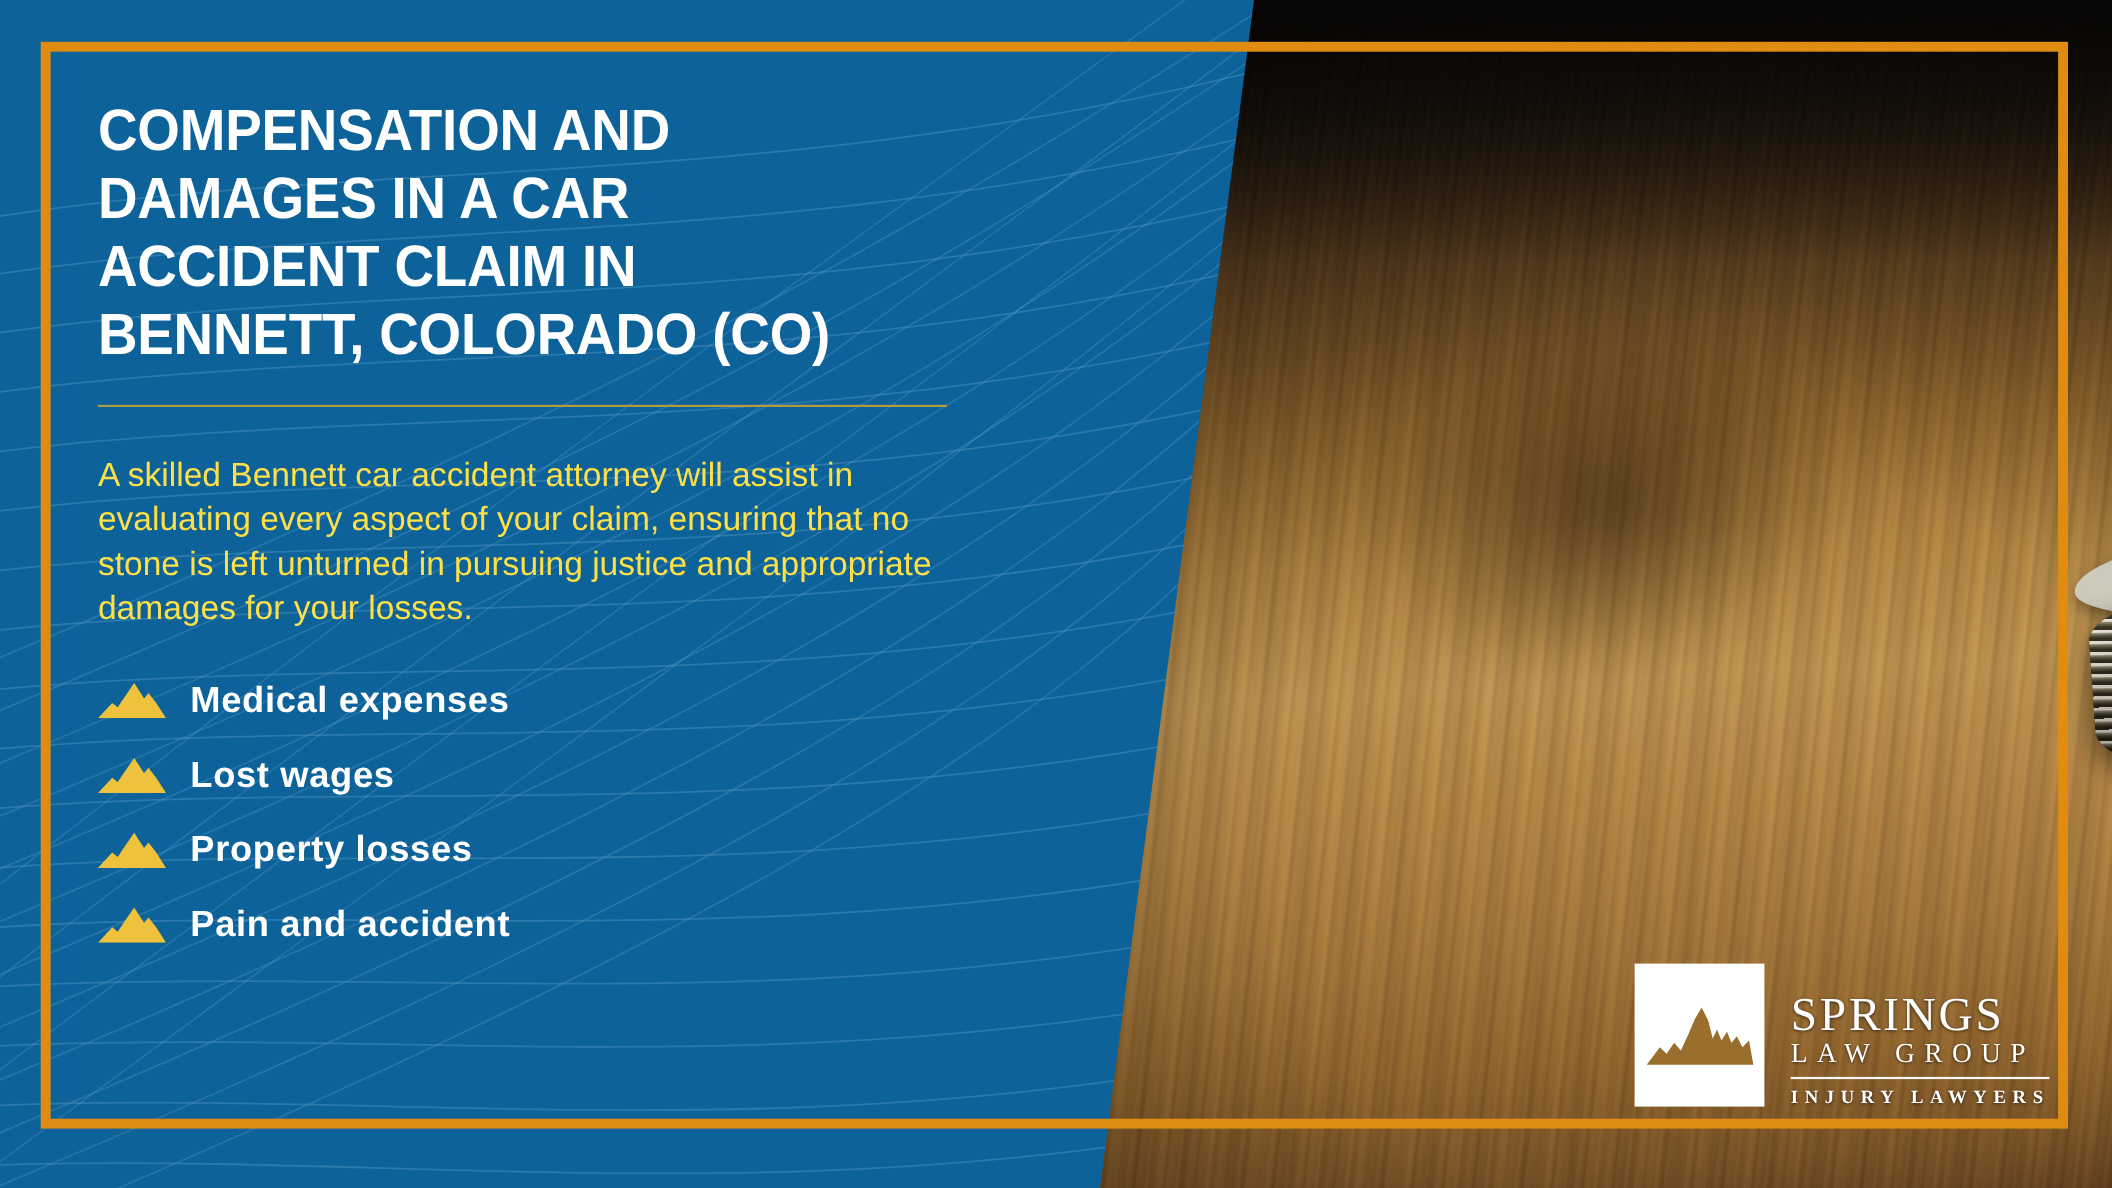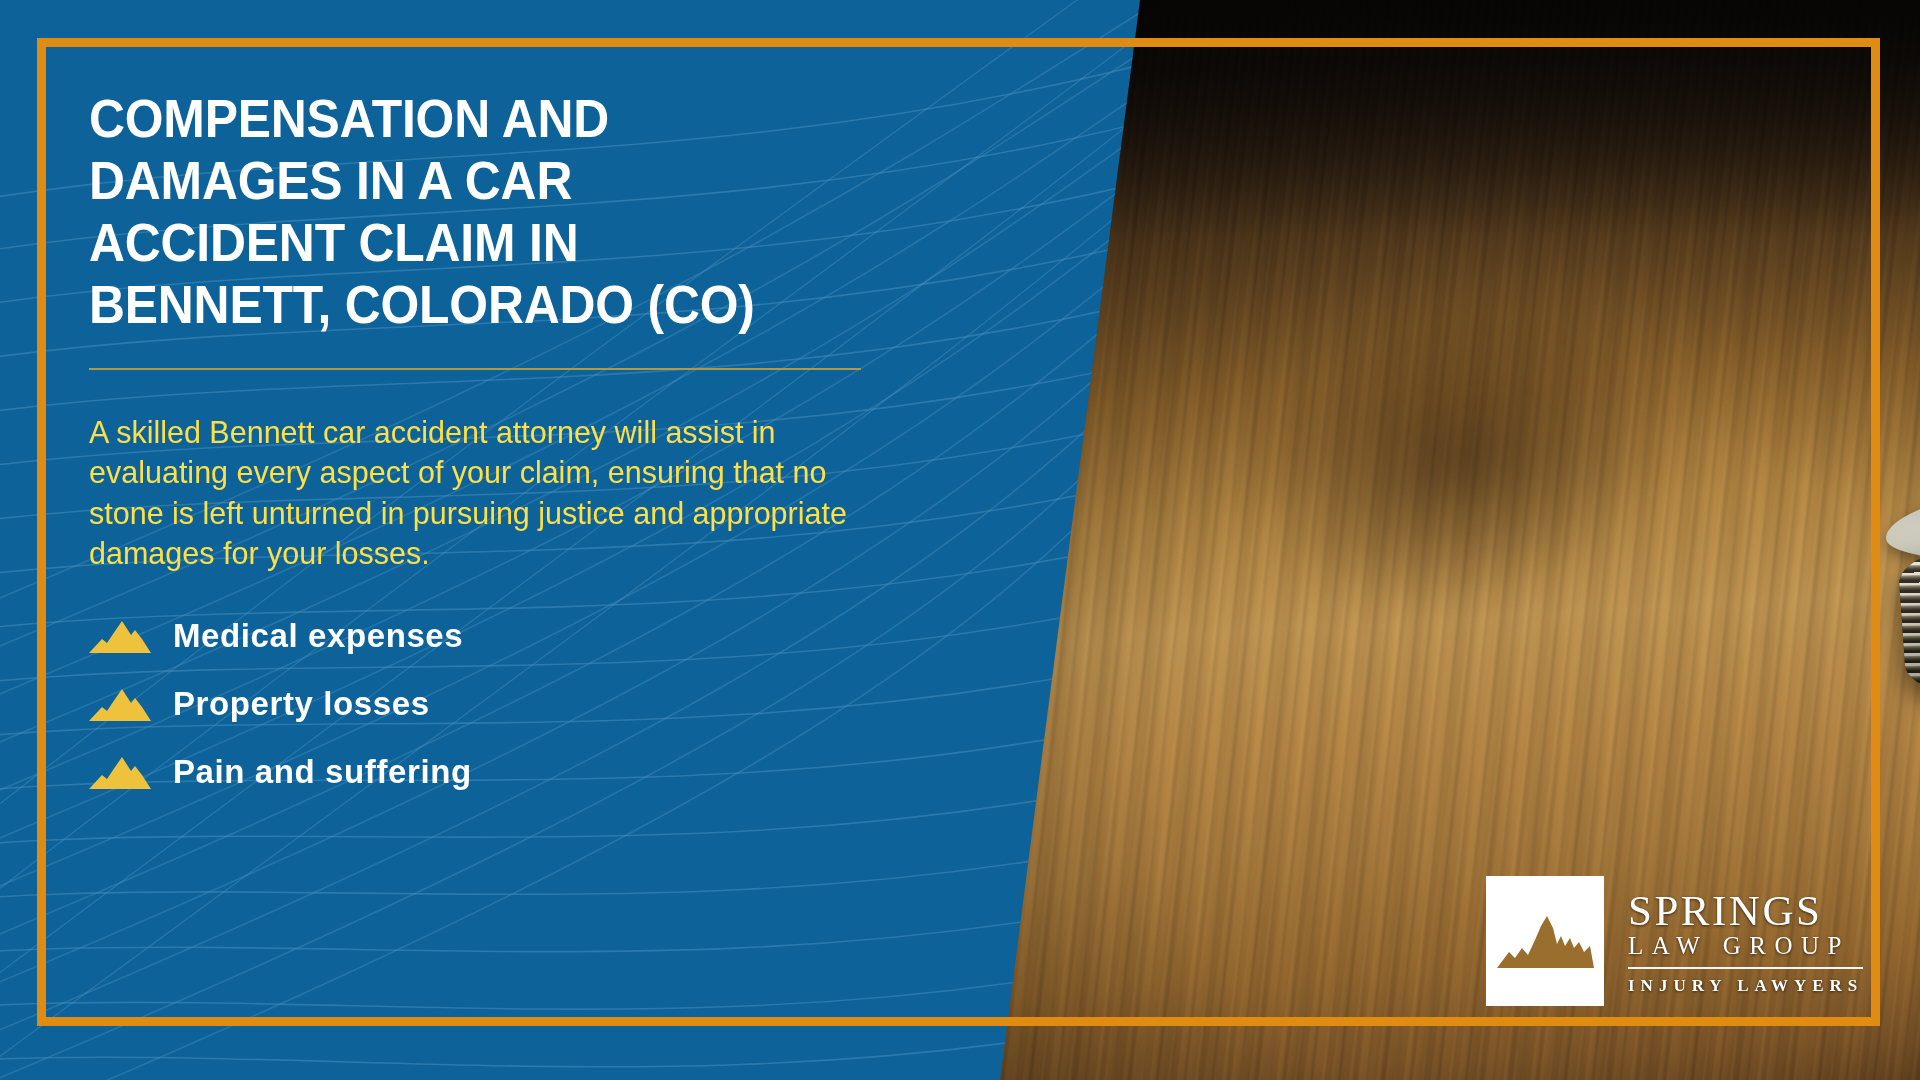--- a/index.html
+++ b/index.html
@@ -175,21 +175,21 @@
   .bullet-label{
     color:#ffffff;
     font-size:33px;
     font-weight:700;
     letter-spacing:.6px;
   }
 
   
   .logo{
     position:absolute; left:1486px; top:876px;
-    display:flex; align-items:center; height:130px;
+    display:flex; align-items:flex-end; height:130px;
   }
   .logo-mark{
     width:118px; height:130px;
     background:#ffffff;
     display:flex; align-items:center; justify-content:center;
     flex:0 0 118px;
   }
   .logo-text{
     margin-left:24px;
     display:flex; flex-direction:column; justify-content:center;
@@ -294,37 +294,45 @@
 
       <li class="bullet">
         <span class="bullet-icon">
           <svg viewBox="0 0 62 34" width="62" height="34" aria-hidden="true">
             <path d="M0,34 L13,20 L18,24 L24,15 L33,2 L42,16 L46,11 L53,20 L62,34 Z" fill="#eec23c"></path>
           </svg>
         </span>
         <span class="bullet-label">Medical expenses</span>
       </li>
 
+      <li class="bullet">
+        <span class="bullet-icon">
+          <svg viewBox="0 0 62 34" width="62" height="34" aria-hidden="true">
+            <path d="M0,34 L13,20 L18,24 L24,15 L33,2 L42,16 L46,11 L53,20 L62,34 Z" fill="#eec23c"></path>
+          </svg>
+        </span>
+        <span class="bullet-label">Lost wages</span>
+      </li>
 
       <li class="bullet">
         <span class="bullet-icon">
           <svg viewBox="0 0 62 34" width="62" height="34" aria-hidden="true">
             <path d="M0,34 L13,20 L18,24 L24,15 L33,2 L42,16 L46,11 L53,20 L62,34 Z" fill="#eec23c"></path>
           </svg>
         </span>
         <span class="bullet-label">Property losses</span>
       </li>
 
       <li class="bullet">
         <span class="bullet-icon">
           <svg viewBox="0 0 62 34" width="62" height="34" aria-hidden="true">
             <path d="M0,34 L13,20 L18,24 L24,15 L33,2 L42,16 L46,11 L53,20 L62,34 Z" fill="#eec23c"></path>
           </svg>
         </span>
-        <span class="bullet-label">Pain and suffering</span>
+        <span class="bullet-label">Pain and accident</span>
       </li>
 
     </ul>
   </div>
 
   <div class="logo">
     <div class="logo-mark">
       <svg viewBox="0 0 100 62" width="100" height="62" aria-hidden="true">
         <path d="M2,58 L14,42 L20,48 L27,38 L33,45 L40,30 L46,16 L52,6 L58,18 L62,34 L66,26 L70,36
                  L75,28 L79,38 L84,32 L89,42 L95,36 L99,58 Z" fill="#9a6f2e"></path>

